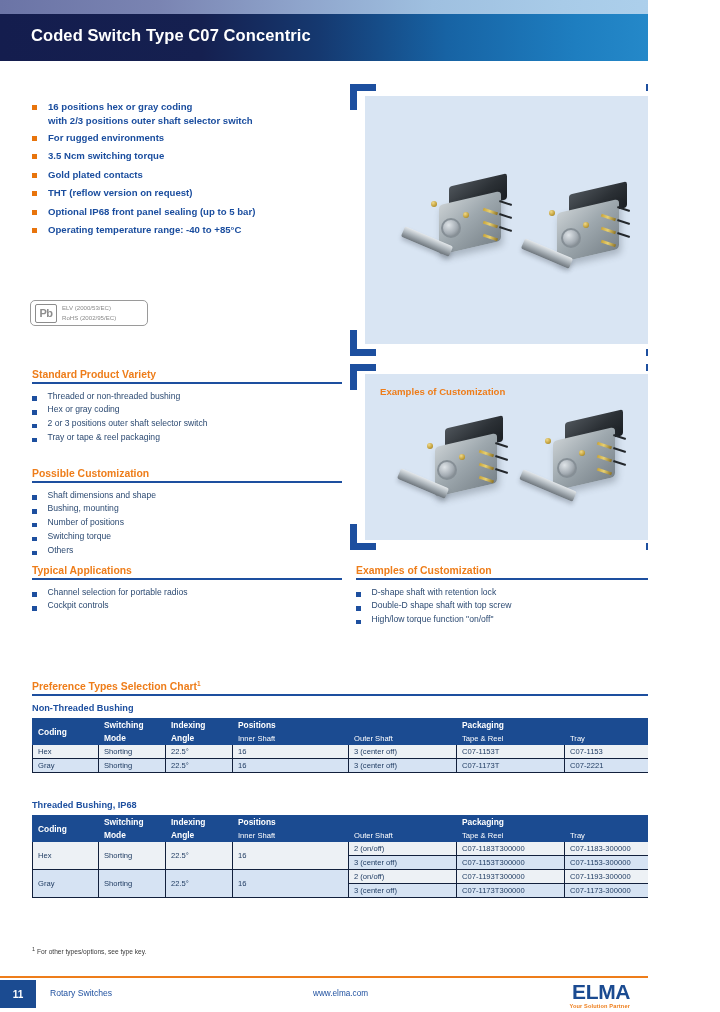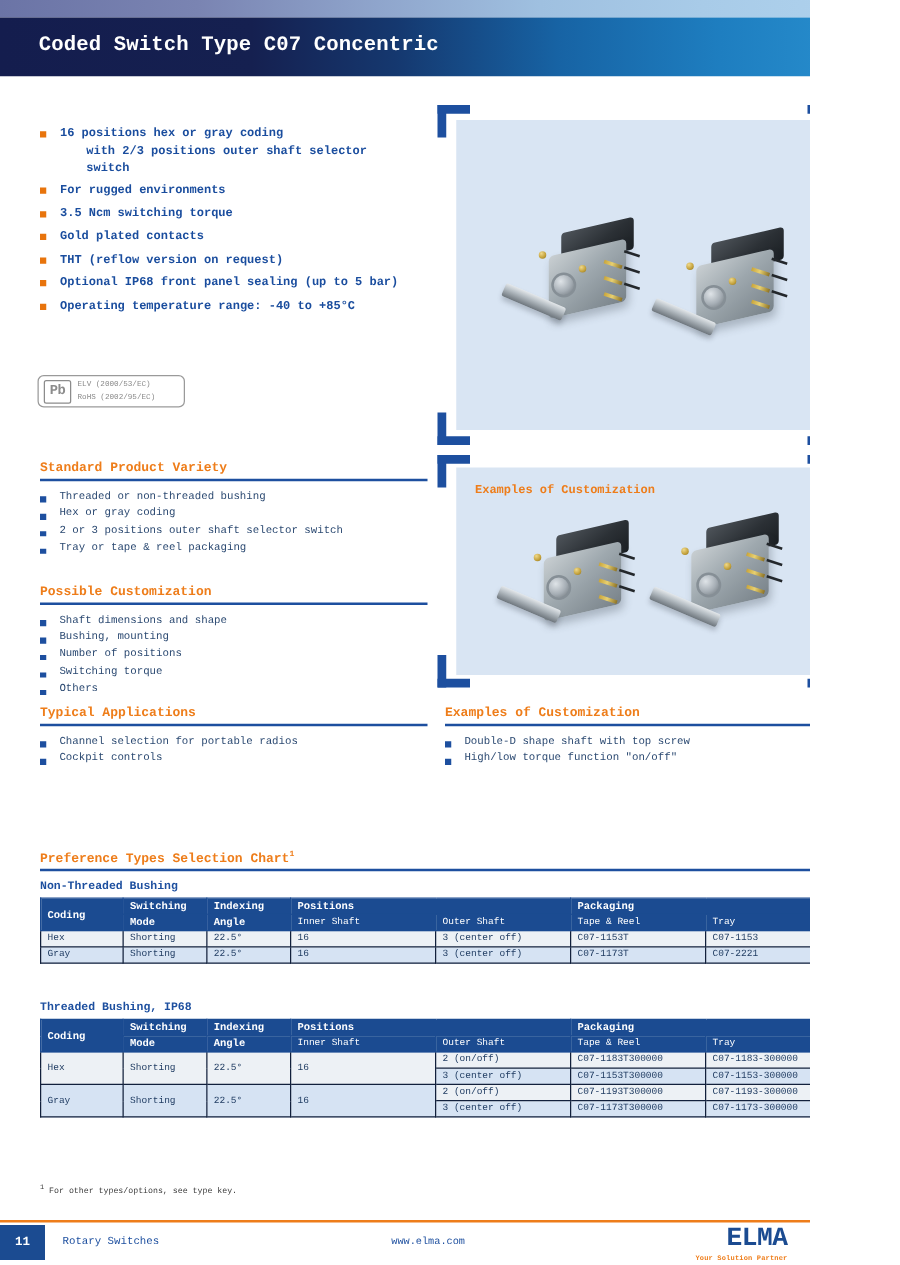--- a/index.html
+++ b/index.html
@@ -10,21 +10,20 @@
     background: #ffffff;
     font-family: "Liberation Sans", sans-serif;
   }
 
   .page {
     position: relative;
     width: 648px;
     height: 1012px;
     overflow: hidden;
     background: #ffffff;
-    font-family: Liberation Mono, monospace;
   }
 
   
   .top-strip {
     position: absolute;
     top: 0; left: 0;
     width: 720px;
     height: 14px;
     background: linear-gradient(90deg,
        #6b74a6 0%, #7a84b2 22%, #8fa5cc 42%,
@@ -68,21 +67,21 @@
     margin-top: 5px;
     margin-right: 11px;
     flex: 0 0 5px;
   }
   .feat-text {
     font-size: 9.6px;
     font-weight: bold;
     color: #1a4d9e;
     line-height: 1.48;
   }
-  .feat-text .sub { display: block; margin-left: 21px; }
+  .feat-text .sub { display: block; }
 
   
   .rohs {
     position: absolute;
     left: 30px;
     top: 300px;
     width: 118px;
     height: 26px;
     border: 1px solid #9a9a9a;
     border-radius: 5px;
@@ -520,20 +519,24 @@
       <div class="sec-bullet"></div>
       <div class="sec-text">Others</div>
     </div>
   </div>
 
   <div class="sec" style="left:356px; top:565px; width:316px;">
     <div class="sec-title">Examples of Customization</div>
     <div class="sec-rule"></div>
     <div class="sec-row">
       <div class="sec-bullet"></div>
+      <div class="sec-text">D-shape shaft with retention lock</div>
+    </div>
+    <div class="sec-row">
+      <div class="sec-bullet"></div>
       <div class="sec-text">Double-D shape shaft with top screw</div>
     </div>
     <div class="sec-row">
       <div class="sec-bullet"></div>
       <div class="sec-text">High/low torque function "on/off"</div>
     </div>
   </div>
 
   <div class="chart-head">
     <div class="chart-title">

